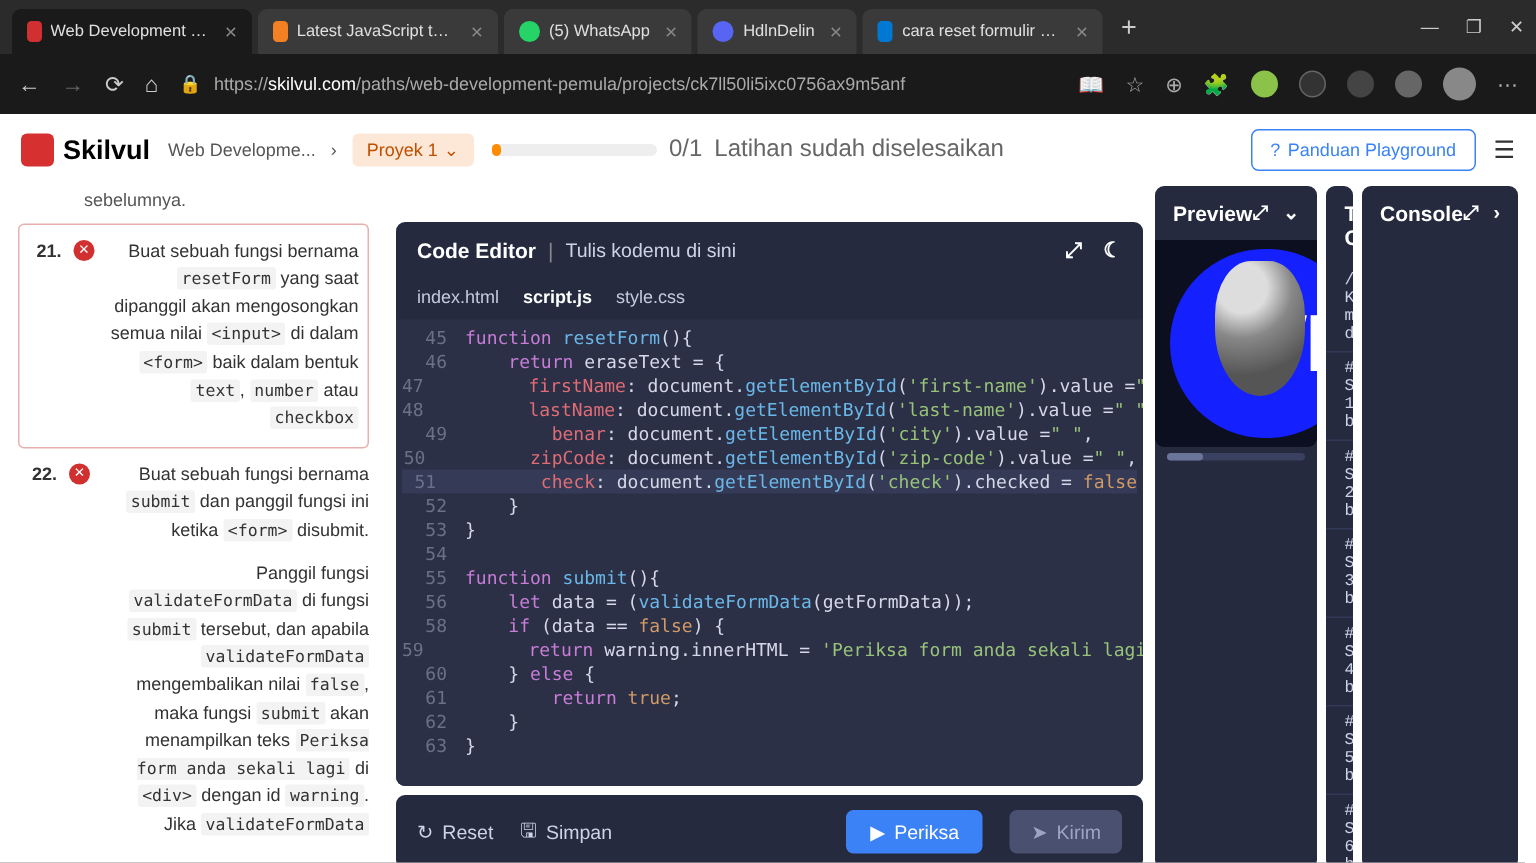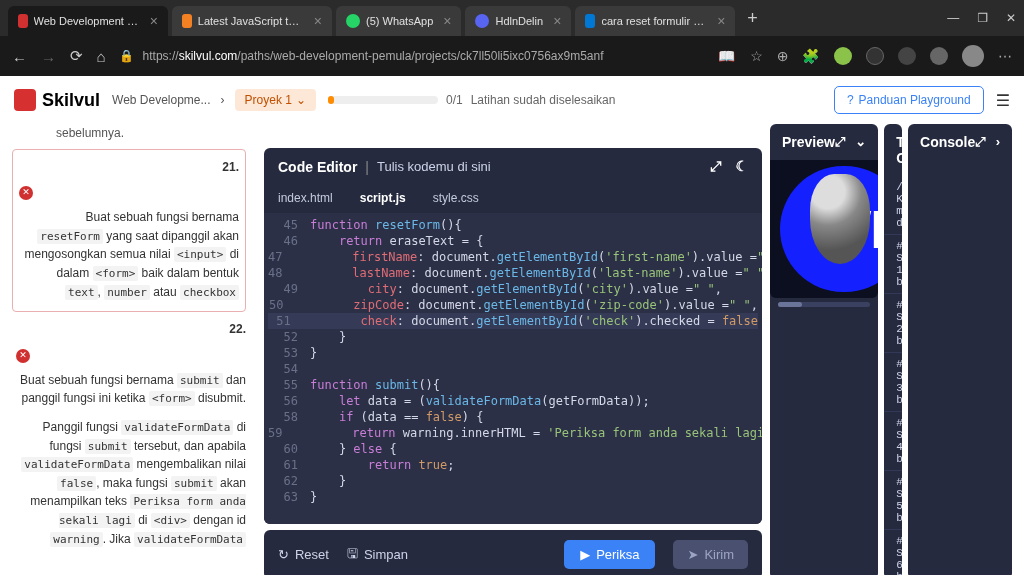--- a/index.html
+++ b/index.html
@@ -23,44 +23,44 @@
 .url-bar { flex: 1; display: flex; align-items: center; gap: 8px; font-size: 12px; color: #aaa; }
 .url-domain { color: #fff; }
 .bar-icons { display: flex; gap: 14px; align-items: center; color: #aaa; font-size: 14px; }
 .avatar { width: 22px; height: 22px; border-radius: 50%; background: #888; }
 .ext-icon { width: 18px; height: 18px; border-radius: 50%; }
 .app-header { background: #fff; height: 48px; display: flex; align-items: center; padding: 0 14px; gap: 12px; color: #333; }
 .logo { display: flex; align-items: center; gap: 6px; font-weight: 700; font-size: 18px; color: #000; }
 .logo-icon { width: 22px; height: 22px; background: #d63030; border-radius: 4px; }
 .breadcrumb { display: flex; align-items: center; gap: 10px; font-size: 12px; color: #555; }
 .breadcrumb .proj { background: #fde8d8; color: #c05000; padding: 4px 10px; border-radius: 4px; display: flex; align-items: center; gap: 4px; }
-.progress { display: flex; align-items: center; gap: 8px; font-size: 12px; color: #666; }
+.progress { display: flex; align-items: center; gap: 8px; font-size: 16px; color: #666; }
 .progress-bar { width: 110px; height: 8px; background: #eee; border-radius: 4px; position: relative; }
 .progress-bar::before { content:''; position:absolute; left:0; top:0; width:6px; height:8px; background:#ff8c00; border-radius:4px; }
 .btn-panduan { margin-left: auto; background: #fff; border: 1px solid #3b82f6; color: #3b82f6; padding: 6px 12px; border-radius: 5px; font-size: 12px; display: flex; gap: 5px; align-items: center; }
 .menu-icon { color: #333; font-size: 16px; }
 .main { display: flex; height: 455px; background: #fff; }
 .left-panel { width: 258px; padding: 0 12px; overflow-y: auto; color: #333; font-size: 12px; line-height: 1.55; position: relative; }
 .left-panel::-webkit-scrollbar { width: 6px; }
 .left-panel::-webkit-scrollbar-thumb { background:#ccc; border-radius:3px; }
 .instr-prev { color: #555; padding: 0 0 6px 44px; }
-.instr { display: flex; gap: 8px; padding: 8px 0 10px 4px; flex-direction: column; }
+.instr { display: flex; gap: 8px; padding: 8px 0 10px 4px; }
 .instr.boxed { border: 1px solid #e8b0b0; border-radius: 4px; padding: 8px 6px 10px 6px; }
 .instr-num { font-weight: 600; min-width: 22px; text-align: right; }
 .instr-icon { width: 14px; height: 14px; background: #d03030; border-radius: 50%; color: #fff; font-size: 9px; display: flex; align-items: center; justify-content: center; margin-top: 2px; }
 .instr-body { flex: 1; text-align: right; }
 .instr code { font-family: monospace; font-size: 11px; background: #f3f3f3; padding: 1px 3px; border-radius: 2px; }
 .instr .para2 { margin-top: 10px; }
 .center-panel { width: 510px; padding: 0 6px; display: flex; flex-direction: column; gap: 6px; margin-top: 24px; }
 .editor-card { background: #252a3f; border-radius: 6px; flex: 1; display: flex; flex-direction: column; overflow: hidden; }
 .editor-head { display: flex; align-items: center; padding: 10px 14px; font-size: 14px; font-weight: 600; color: #fff; gap: 8px; }
 .editor-head .sep { color: #888; font-weight: 400; }
 .editor-head .sub { font-weight: 400; color: #cdd3e8; font-size: 13px; }
 .editor-head-icons { margin-left: auto; display: flex; gap: 14px; font-size: 14px; }
-.tabs-row { display: flex; gap: 27px; padding: 6px 14px 8px; font-size: 12px; color: #c5cbde; }
+.tabs-row { display: flex; gap: 16px; padding: 6px 14px 8px; font-size: 12px; color: #c5cbde; }
 .tabs-row .active { color: #fff; font-weight: 600; }
 .code-area { flex:1; background: #2b3047; font-family: 'Consolas', monospace; font-size: 12px; line-height: 16px; padding: 4px 4px; overflow: hidden; }
 .code-line { display: flex; }
 .gutter { width: 42px; text-align: right; color: #6b7089; padding-right: 12px; user-select: none; }
 .code-line.hl { background: #353b56; }
 .code { white-space: pre; color: #d4d8e8; }
 .kw { color: #c97dd6; }
 .fn { color: #6bb8e8; }
 .str { color: #98c379; }
 .bool { color: #d19a66; }
@@ -215,21 +215,21 @@
           <div class="code-line">
             <span class="gutter">47</span>
             <span class="code">        <span class="prop">firstName</span>: document.<span class="fn">getElementById</span>(<span class="str">'first-name'</span>).value <span class="op">=</span><span class="str">" "</span>,</span>
           </div>
           <div class="code-line">
             <span class="gutter">48</span>
             <span class="code">        <span class="prop">lastName</span>: document.<span class="fn">getElementById</span>(<span class="str">'last-name'</span>).value <span class="op">=</span><span class="str">" "</span>,</span>
           </div>
           <div class="code-line">
             <span class="gutter">49</span>
-            <span class="code">        <span class="prop">city</span>: document.<span class="fn">getElementById</span>(<span class="str">'city'</span>).value <span class="op">=</span><span class="str">" "</span>,</span>
+            <span class="code">        <span class="prop">benar</span>: document.<span class="fn">getElementById</span>(<span class="str">'city'</span>).value <span class="op">=</span><span class="str">" "</span>,</span>
           </div>
           <div class="code-line">
             <span class="gutter">50</span>
             <span class="code">        <span class="prop">zipCode</span>: document.<span class="fn">getElementById</span>(<span class="str">'zip-code'</span>).value <span class="op">=</span><span class="str">" "</span>,</span>
           </div>
           <div class="code-line hl">
             <span class="gutter">51</span>
             <span class="code">        <span class="prop">check</span>: document.<span class="fn">getElementById</span>(<span class="str">'check'</span>).checked <span class="op">=</span> <span class="bool">false</span></span>
           </div>
           <div class="code-line">

